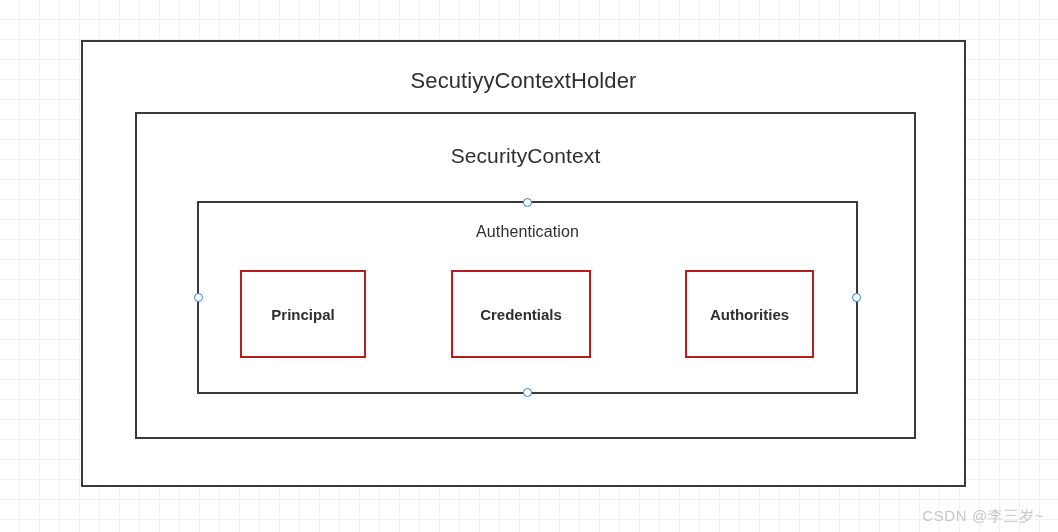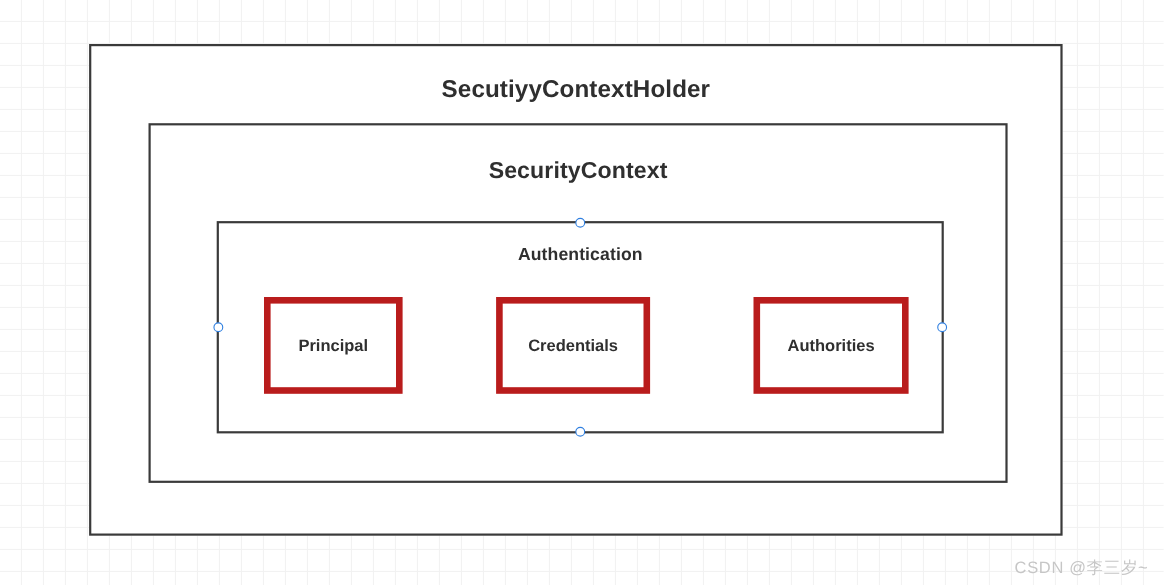--- a/index.html
+++ b/index.html
@@ -28,21 +28,21 @@
     box-sizing: border-box;
     background: #ffffff;
     border: 2px solid #3a3a3a;
   }
   .box > .box-title {
     position: absolute;
     left: 0;
     right: 0;
     text-align: center;
     color: #2f2f2f;
-    font-weight: bold;
+    font-weight: normal;
     letter-spacing: .1px;
     white-space: nowrap;
   }
   
   #box-holder {
     left: 81px;
     top: 40px;
     width: 885px;
     height: 447px;
   }
@@ -70,36 +70,36 @@
   }
   #box-authentication > .box-title {
     top: 20px;
     font-size: 16px;
   }
   
   .leaf {
     position: absolute;
     box-sizing: border-box;
     background: #ffffff;
-    border: 6px solid #b91c1c;
+    border: 2px solid #b91c1c;
     display: flex;
     align-items: center;
     justify-content: center;
     top: 67px;
     height: 88px;
   }
   .leaf .leaf-label {
     font-size: 15px;
     font-weight: bold;
     color: #2f2f2f;
     white-space: nowrap;
   }
   #leaf-principal   { left: 41px;  width: 126px; }
   #leaf-credentials { left: 252px; width: 140px; }
-  #leaf-authorities { left: 486px; width: 141px; align-items: center; }
+  #leaf-authorities { left: 486px; width: 129px; align-items: center; }
 
   
   .handle {
     position: absolute;
     width: 9px;
     height: 9px;
     box-sizing: border-box;
     border: 1.6px solid #2f7fe0;
     border-radius: 50%;
     background: #ffffff;

